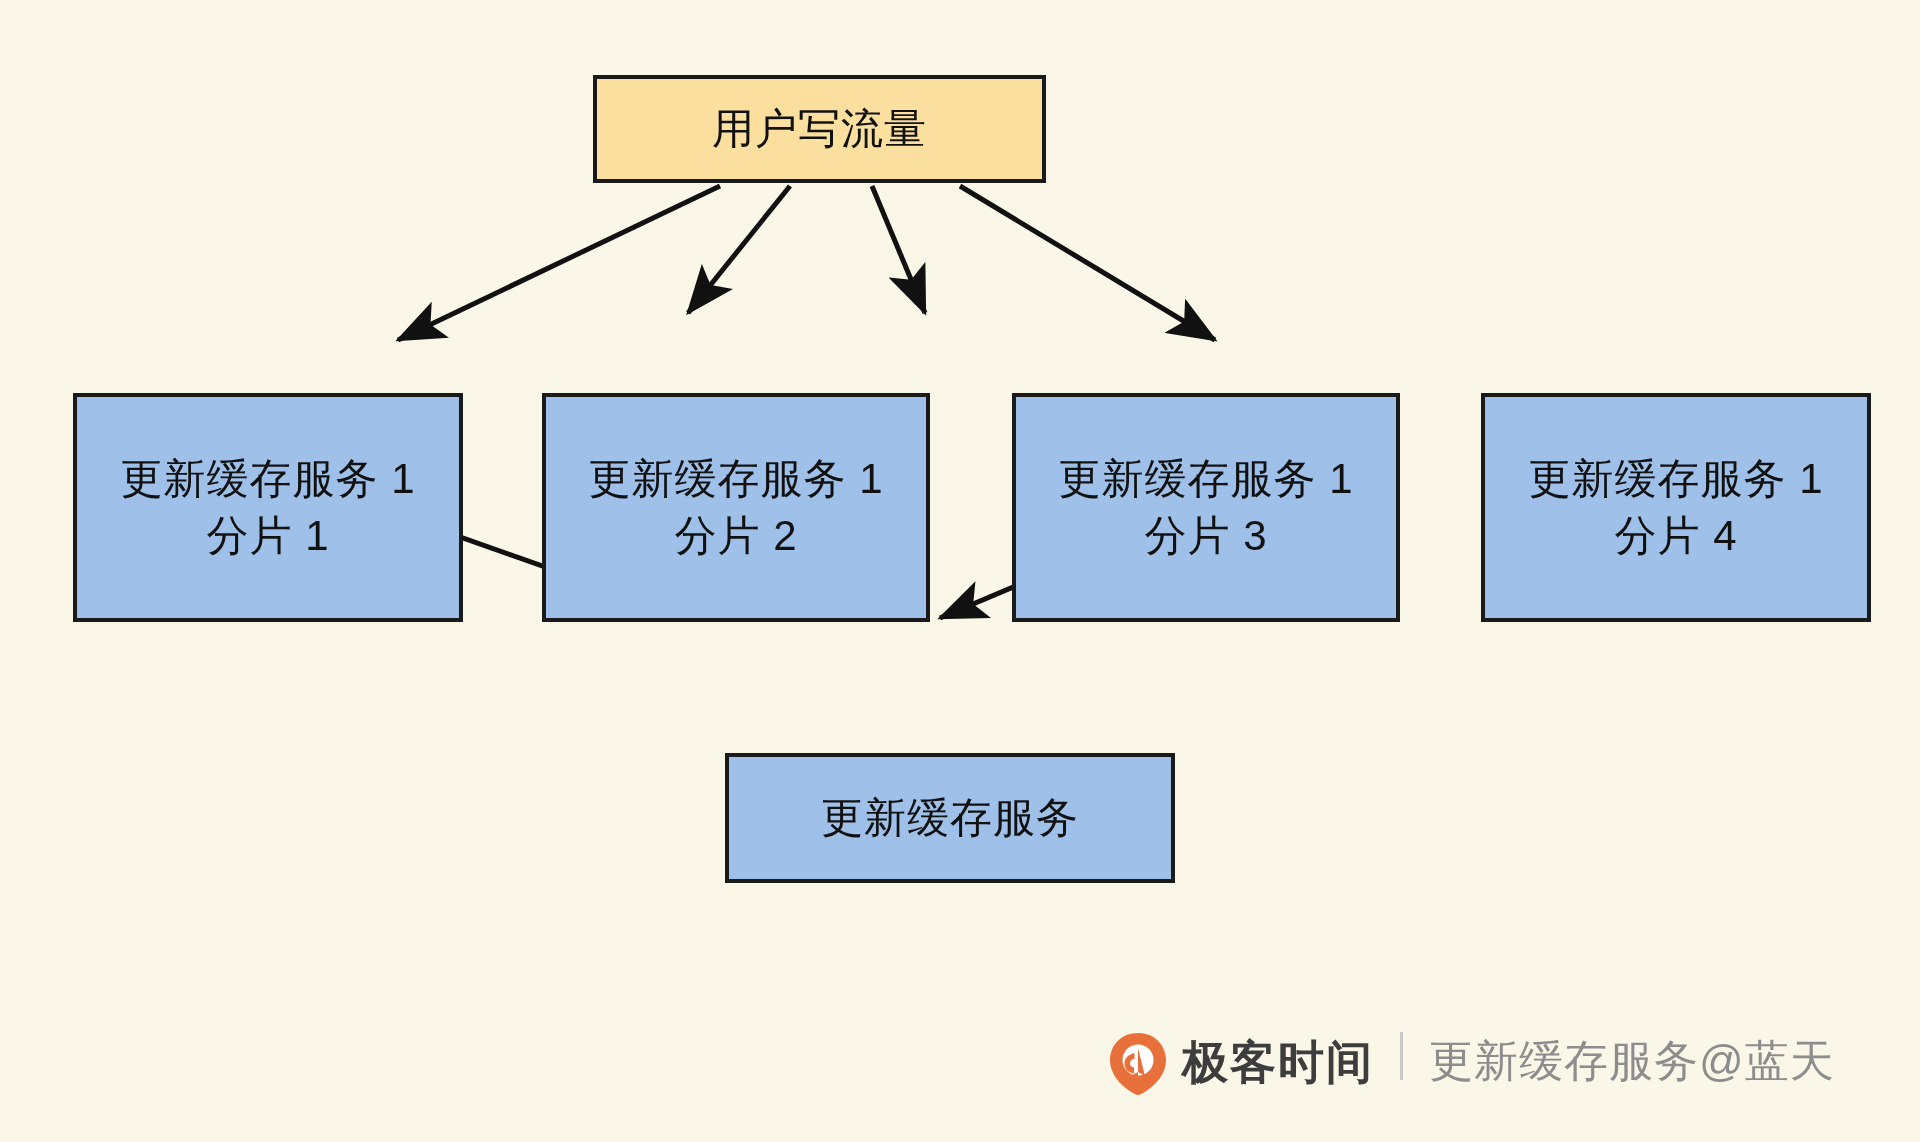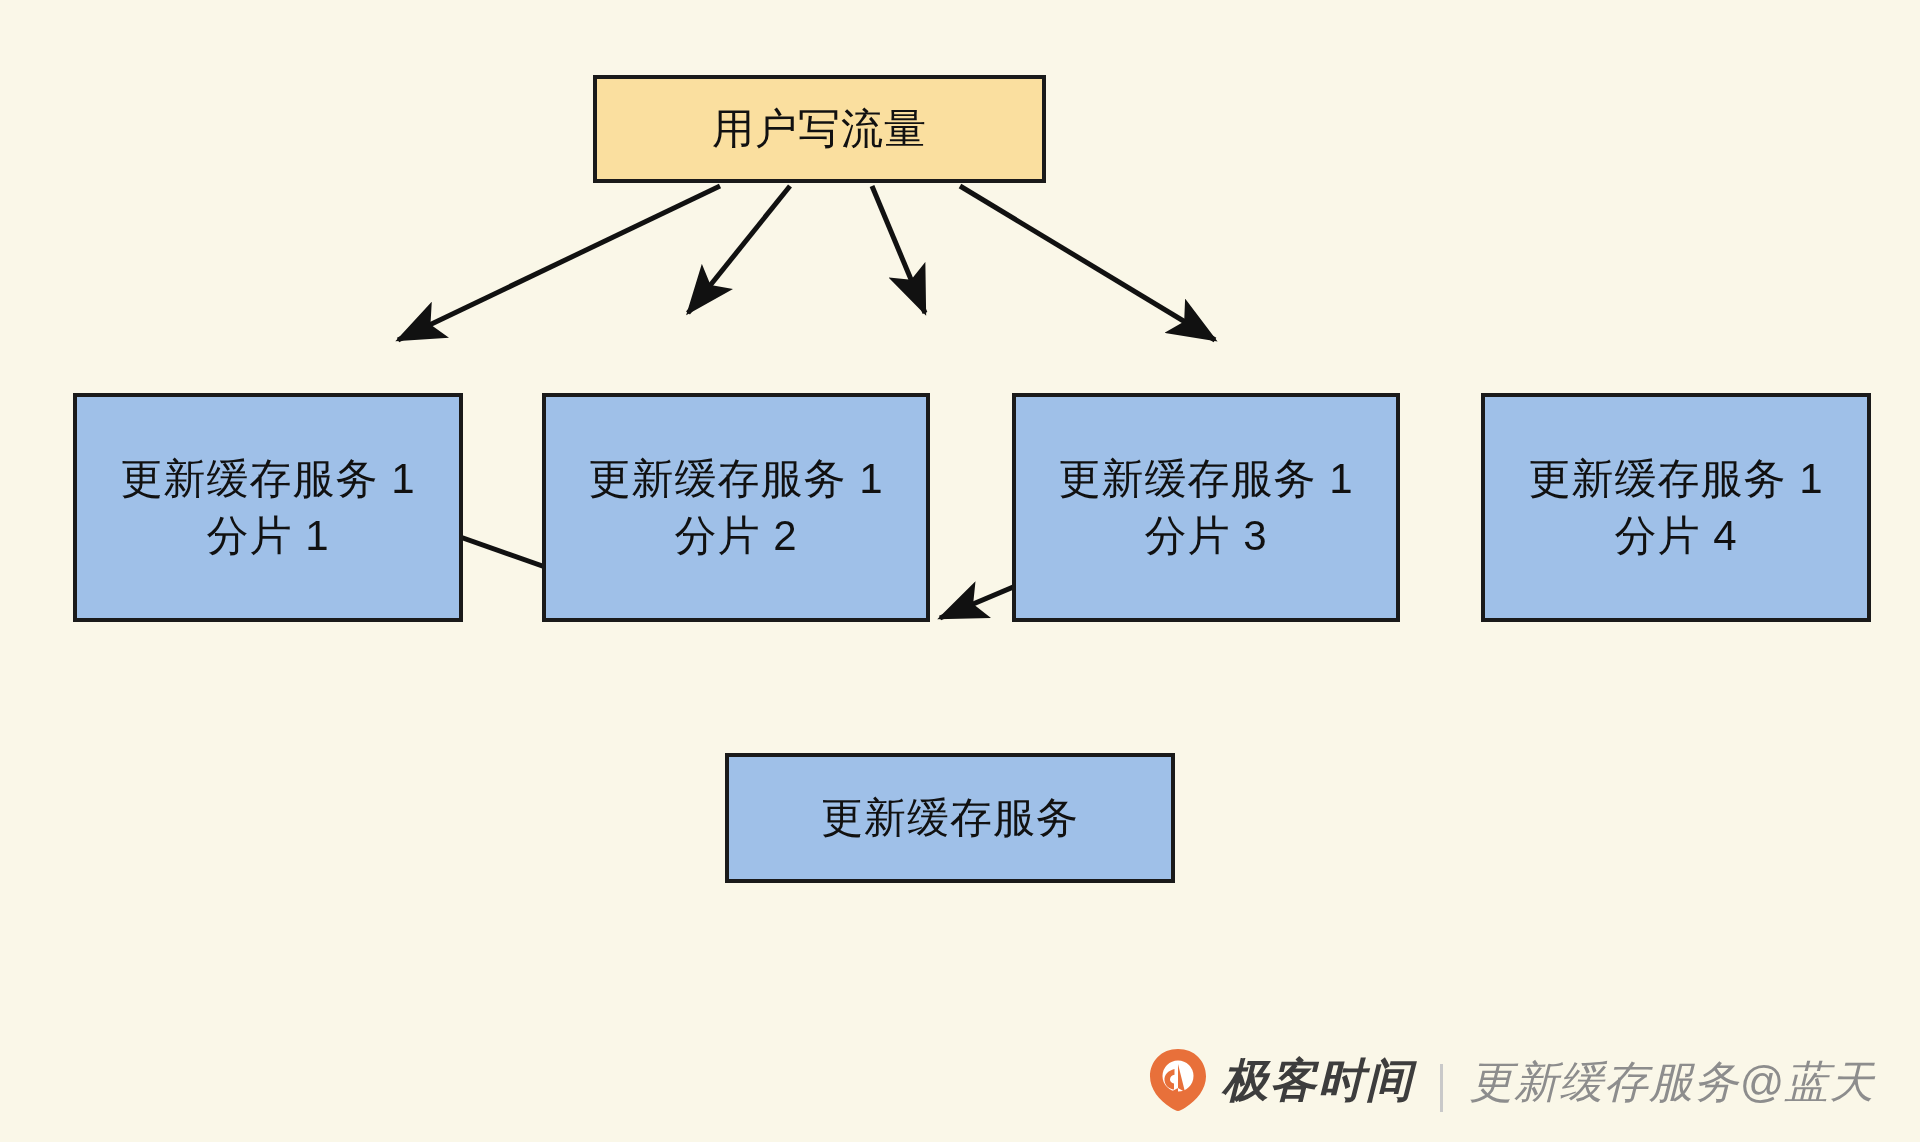--- a/index.html
+++ b/index.html
@@ -38,27 +38,26 @@
   #svg-edges {
     position: absolute;
     left: 0; top: 0;
     width: 1920px; height: 1142px;
     z-index: 2;
     pointer-events: none;
   }
 
   #footer {
     position: absolute;
-    left: 1148px;
+    left: 1108px;
     top: 1032px;
     height: 80px;
     display: flex;
-    align-items: flex-end;
+    align-items: flex-start;
     z-index: 4;
-    font-style: italic;
   }
   #footer .logo-mark {
     width: 60px; height: 64px;
     margin-right: 14px;
     flex: 0 0 auto;
   }
   #footer .brand {
     font-size: 46px;
     color: #3d3d3d;
     letter-spacing: 2px;

